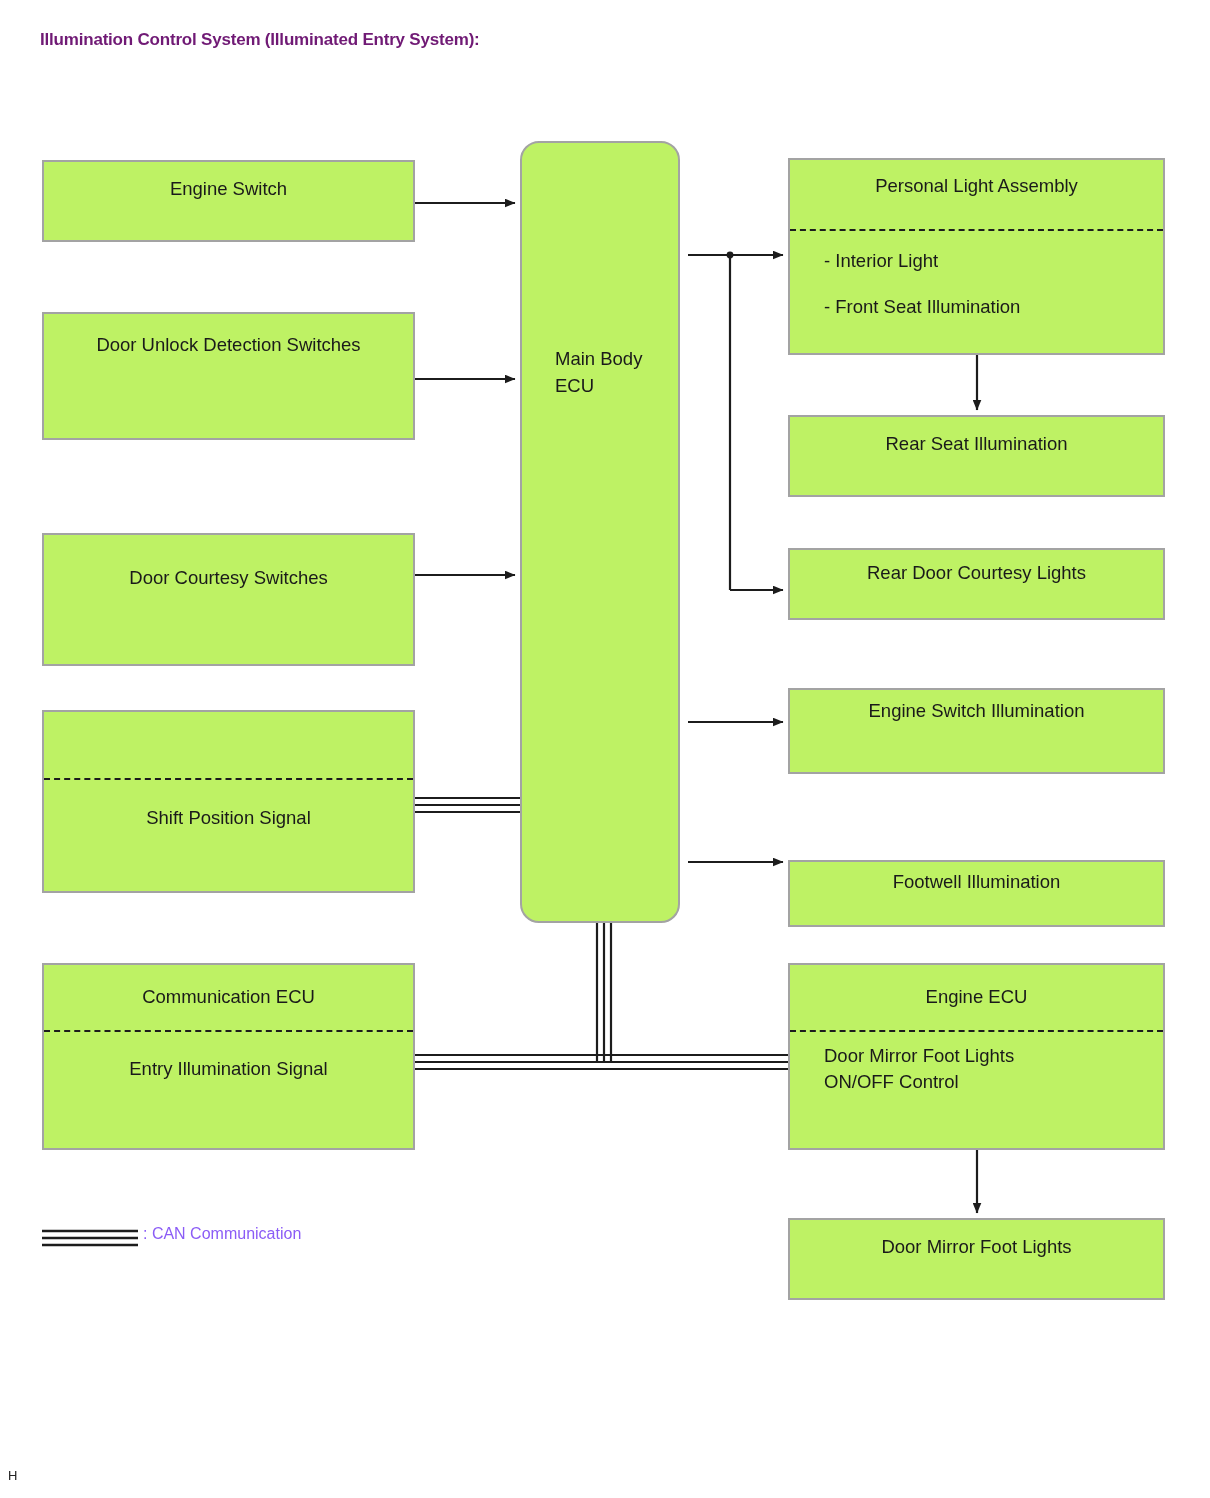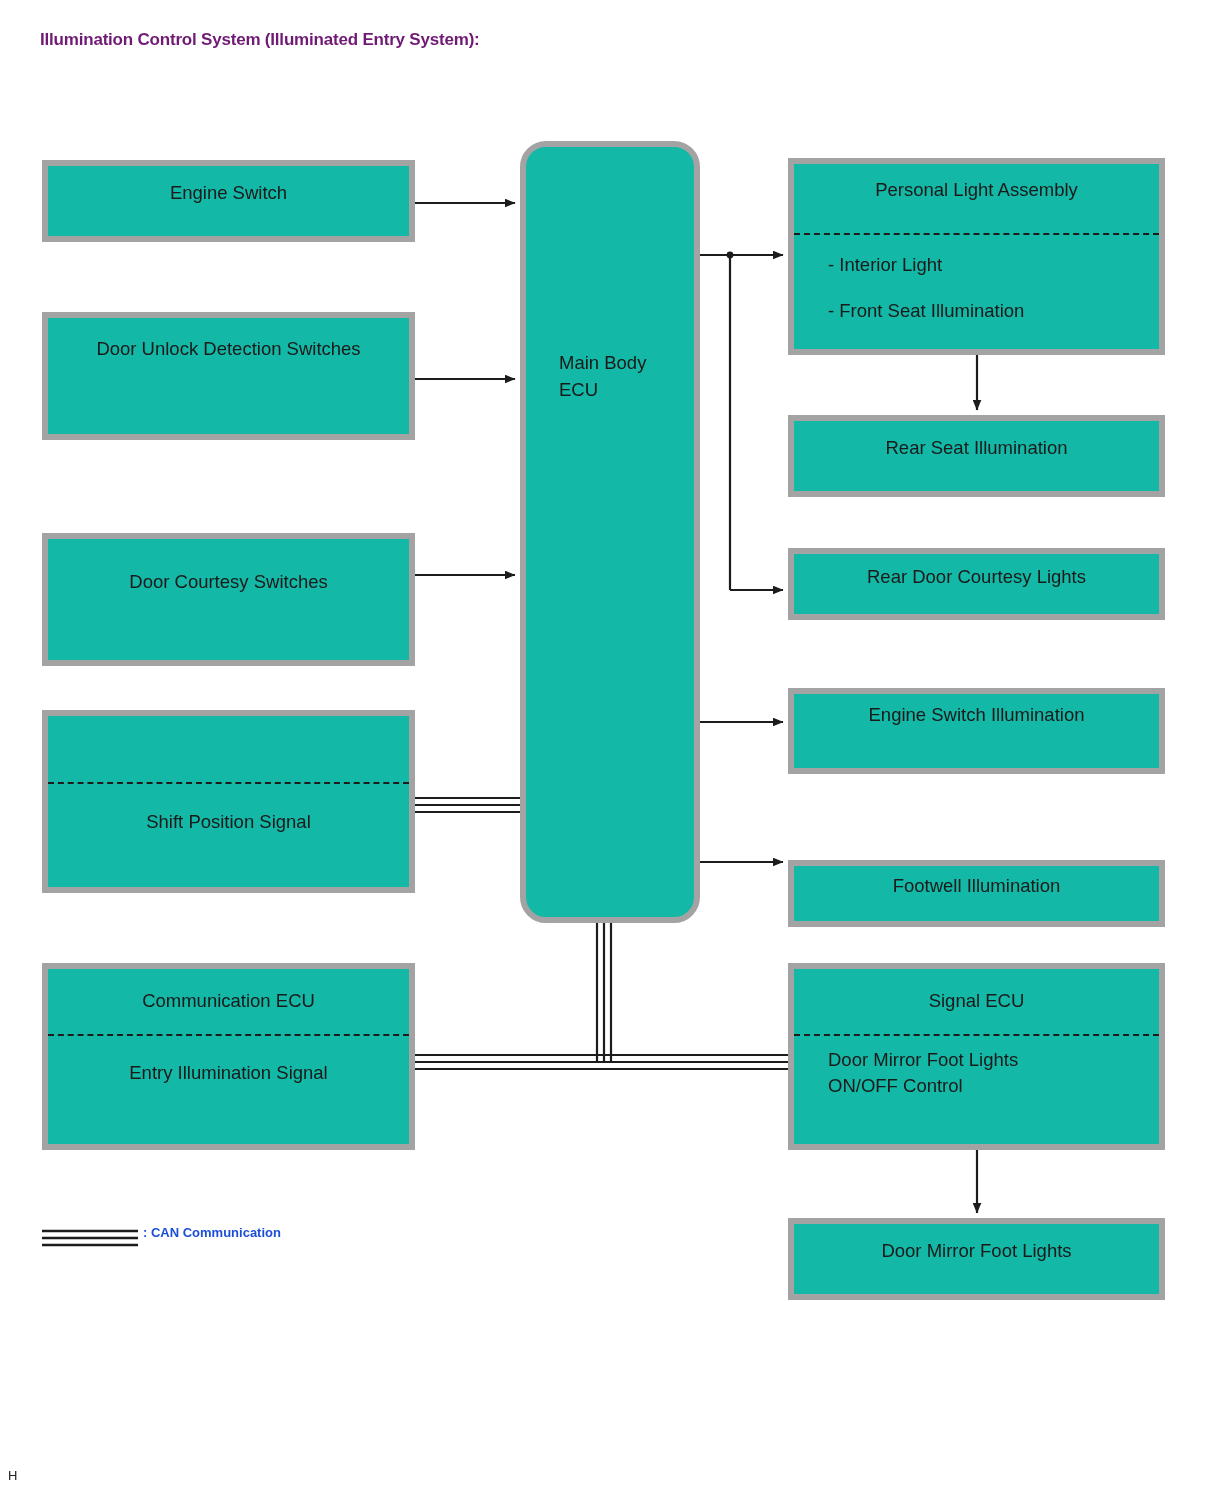--- a/index.html
+++ b/index.html
@@ -26,22 +26,22 @@
     left: 40px;
     top: 30px;
     font-size: 17px;
     font-weight: bold;
     letter-spacing: -0.2px;
     color: #701a75;
     white-space: nowrap;
   }
   .box {
     position: absolute;
-    border: 6px solid #a3a3a3;
-    background: #14b8a6;
+    border: 2px solid #a3a3a3;
+    background: #bef264;
     box-sizing: border-box;
   }
   .box.rounded {
     border-radius: 26px;
   }
   .box-label {
     position: absolute;
     left: 0;
     right: 0;
     text-align: center;
@@ -73,24 +73,23 @@
   }
   .ecu-text {
     position: absolute;
     font-size: 18.5px;
     line-height: 27px;
     color: #1a1a1a;
     white-space: pre-line;
   }
   .legend-text {
     position: absolute;
-    font-size: 13px;
-    color: #1d4ed8;
-    white-space: nowrap;
-    font-weight: bold;
+    font-size: 16px;
+    color: #8b5cf6;
+    white-space: nowrap;
   }
   .page-marker {
     position: absolute;
     left: 8px;
     top: 1468px;
     font-size: 13px;
     color: #222;
   }
   svg { display: block; }
 </style>
@@ -167,21 +166,21 @@
   <div class="divider" style="top:66px;"></div>
   <div class="box-label" style="top:93px;">Shift Position Signal</div>
 </div>
 
 <div class="box" style="left:42px; top:963px; width:373px; height:187px;">
   <div class="box-label" style="top:19px;">Communication ECU</div>
   <div class="divider" style="top:65px;"></div>
   <div class="box-label" style="top:91px;">Entry Illumination Signal</div>
 </div>
 
-<div class="box rounded" style="left:520px; top:141px; width:180px; height:782px;">
+<div class="box rounded" style="left:520px; top:141px; width:160px; height:782px;border-radius:19px;">
   <div class="ecu-text" style="left:33px; top:202px;">Main Body
 ECU</div>
 </div>
 
 <div class="box" style="left:788px; top:158px; width:377px; height:197px;">
   <div class="box-label" style="top:13px;">Personal Light Assembly</div>
   <div class="divider" style="top:69px;"></div>
   <div class="sub-list" style="top:78px;">- Interior Light</div>
   <div class="sub-list" style="top:124px;">- Front Seat Illumination</div>
 </div>
@@ -196,21 +195,21 @@
 
 <div class="box" style="left:788px; top:688px; width:377px; height:86px;">
   <div class="box-label" style="top:8px;">Engine Switch Illumination</div>
 </div>
 
 <div class="box" style="left:788px; top:860px; width:377px; height:67px;">
   <div class="box-label" style="top:7px;">Footwell Illumination</div>
 </div>
 
 <div class="box" style="left:788px; top:963px; width:377px; height:187px;">
-  <div class="box-label" style="top:19px;">Signal ECU</div>
+  <div class="box-label" style="top:19px;">Engine ECU</div>
   <div class="divider" style="top:65px;"></div>
   <div class="box-label left" style="top:78px;">Door Mirror Foot Lights
 ON/OFF Control</div>
 </div>
 
 <div class="box" style="left:788px; top:1218px; width:377px; height:82px;">
   <div class="box-label" style="top:14px;">Door Mirror Foot Lights</div>
 </div>
 
 <svg width="100" height="22" style="position:absolute; left:42px; top:1227px;">

